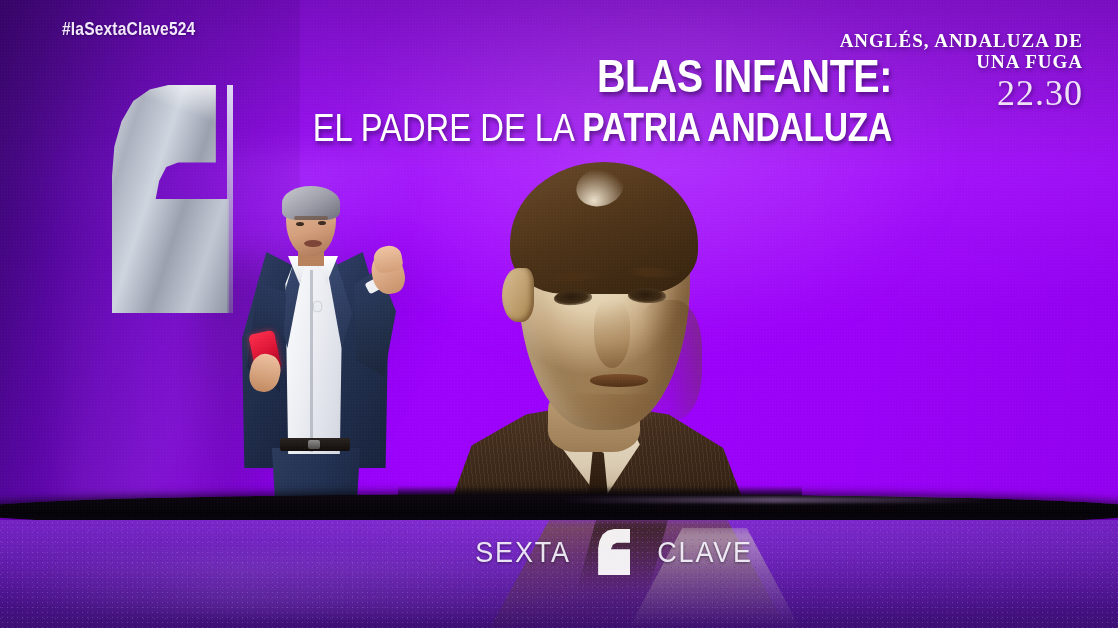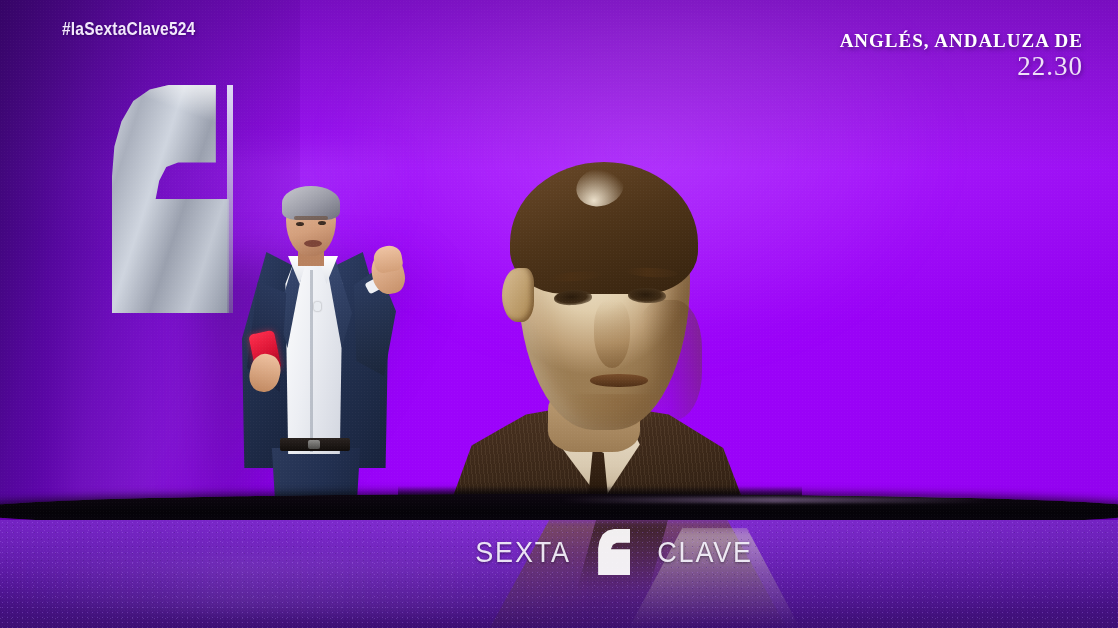--- a/index.html
+++ b/index.html
@@ -472,21 +472,21 @@
     font-family: "Liberation Serif", serif;
     color: #ffffff;
     text-shadow: 1px 2px 4px rgba(35,0,70,0.55);
   }
   .promo-l1 { font-weight: 700; font-size: 19px; letter-spacing: 1px; line-height: 1.12; }
   .promo-l2 { font-weight: 700; font-size: 19px; letter-spacing: 1px; line-height: 1.12; }
   .promo-l3 { font-weight: 700; font-size: 13.5px; letter-spacing: 1px; margin-top: 1px; line-height: 1.15; }
   .promo-time {
     font-family: "Liberation Serif", serif;
     font-weight: 400;
-    font-size: 27px;
+    font-size: 36px;
     letter-spacing: 1px;
     color: rgba(255,255,255,0.88);
     margin-top: 1px;
     line-height: 1.1;
   }
 
   
   .watermark {
     position: absolute;
     left: 470px; top: 529px;
@@ -628,23 +628,28 @@
   <div class="floor-band-hi"></div>
   <div class="floor"></div>
   <div class="floor-reflection"></div>
   <div class="floor-reflection-dark"></div>
   <div class="floor-reflection-2"></div>
   <div class="floor-speckle"></div>
   <div class="floor-sheen"></div>
 
   <div class="hashtag">#laSextaClave524</div>
 
+  <div class="title-block">
+    <div class="title-line1">BLAS INFANTE:</div>
+    <div class="title-line2"><span class="title-light">EL PADRE DE LA </span><span class="title-strong">PATRIA ANDALUZA</span></div>
+  </div>
 
   <div class="promo">
     <div class="promo-l1">ANGLÉS, ANDALUZA DE</div>
+    <div class="promo-l2">UNA FUGA</div>
     <div class="promo-time">22.30</div>
   </div>
 
   <div class="watermark">
     <span class="wm-word">SEXTA</span>
     <span class="wm-six">
         <span class="wm-six-shape"></span>
       </span>
     <span class="wm-word">CLAVE</span>
   </div>

